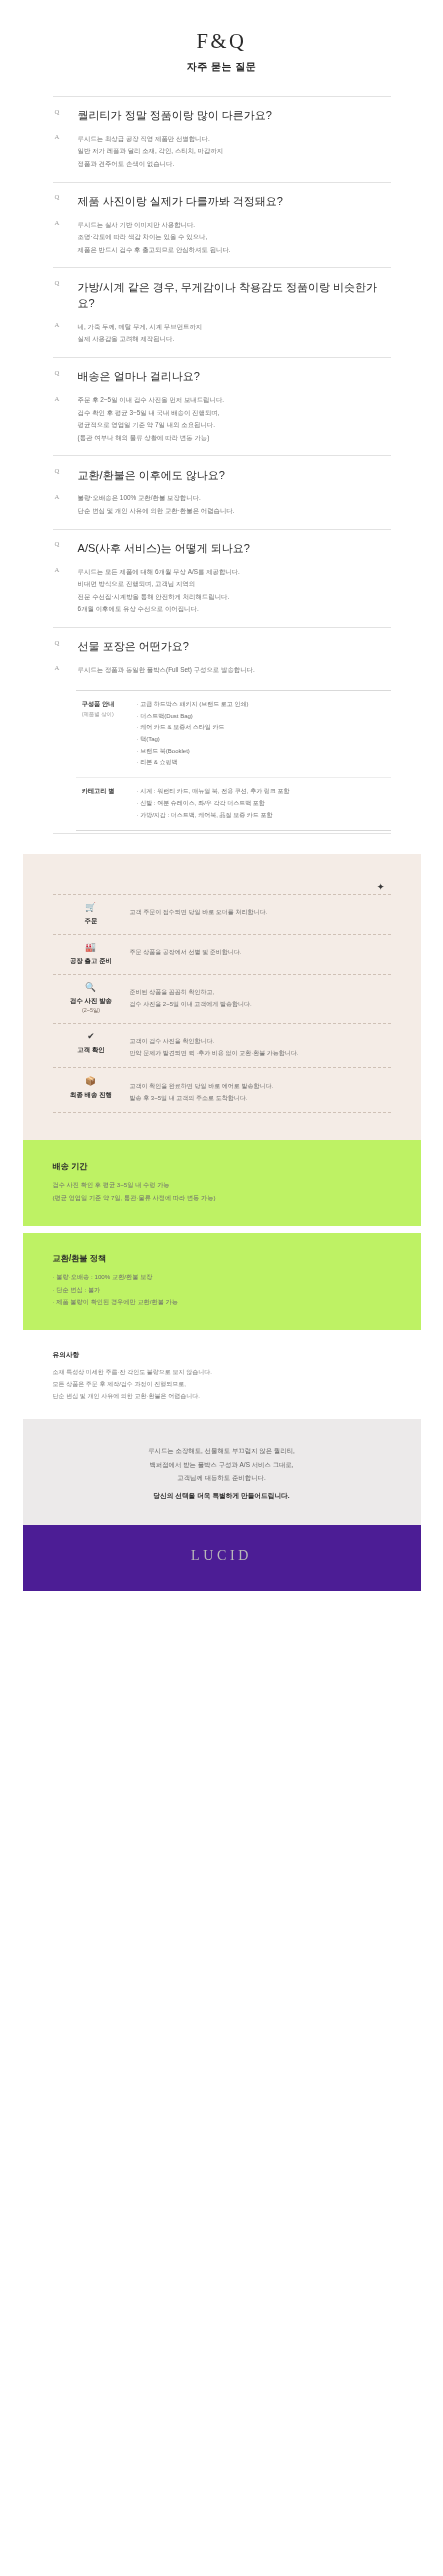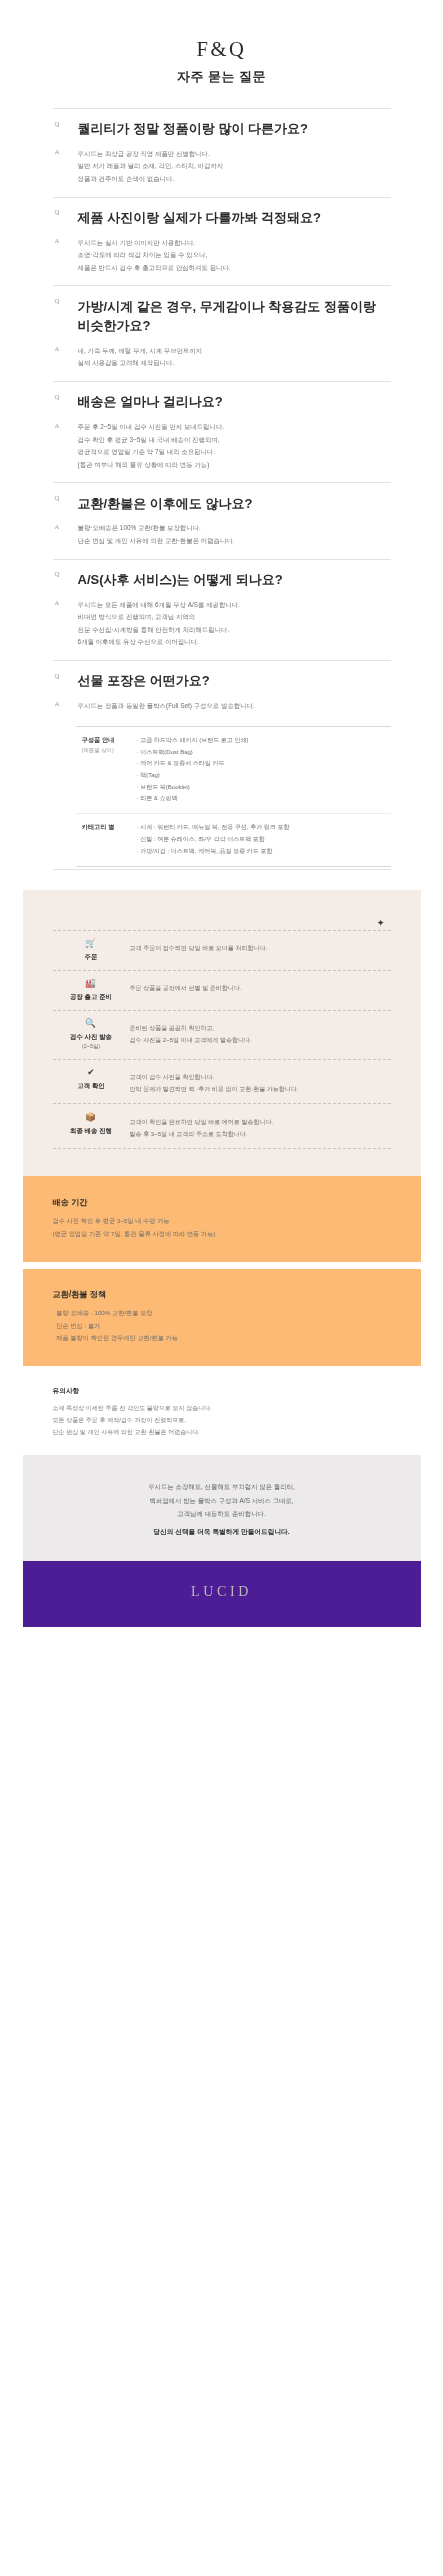--- a/index.html
+++ b/index.html
@@ -8,40 +8,40 @@
     background: #ffffff;
   }
   body {
     width: 443px;
     font-family: "Liberation Sans", sans-serif;
     color: #222;
     -webkit-font-smoothing: antialiased;
   }
   .page {
     width: 398px;
-    margin: 8px auto;
+    margin: 0 auto;
     background: #ffffff;
     overflow: hidden;
   }
 
   
   .header {
     padding: 30px 0 15.5px;
     text-align: center;
   }
   .header .fq {
     font-family: "Liberation Serif", serif;
     font-size: 20.6px;
     letter-spacing: 2.6px;
     color: #2b2b2b;
     font-weight: 400;
     margin: 0 0 7.2px;
   }
   .header .sub {
-    font-size: 13px;
+    font-size: 10px;
     font-weight: bold;
     letter-spacing: 0.5px;
     color: #2b2b2b;
     margin: 0;
   }
 
   
   .faq-wrap {
     padding: 6.2px 30px 20.6px;
   }
@@ -62,22 +62,22 @@
   .marker {
     width: 23px;
     flex: 0 0 23px;
     font-family: "Liberation Serif", serif;
     font-size: 6.7px;
     color: #9a9a9a;
     letter-spacing: 0.5px;
     padding-top: 0.5px;
   }
   .q-text {
-    font-size: 13px;
-    font-weight: bold;
+    font-size: 11px;
+    font-weight: normal;
     color: #2b2b2b;
     line-height: 1.5;
   }
   .a-text {
     font-size: 6.4px;
     color: #6d6d6d;
     line-height: 1.95;
   }
   .a-text .line { display: block; }
 
@@ -177,21 +177,21 @@
     flex: 1 1 auto;
     font-size: 6px;
     color: #6b6b6b;
     line-height: 1.95;
     padding-top: 5.2px;
   }
   .proc-desc .line { display: block; }
 
   
   .gray-block {
-    background: #fdba74;
+    background: #bef264;
     padding: 20.6px 30px 21.6px;
   }
   .gray-block + .gray-block { border-top: 7.2px solid #ffffff; }
   .gray-title {
     font-size: 8.2px;
     font-weight: bold;
     color: #2b2b2b;
     margin: 0 0 7.2px;
   }
   .gray-body {

